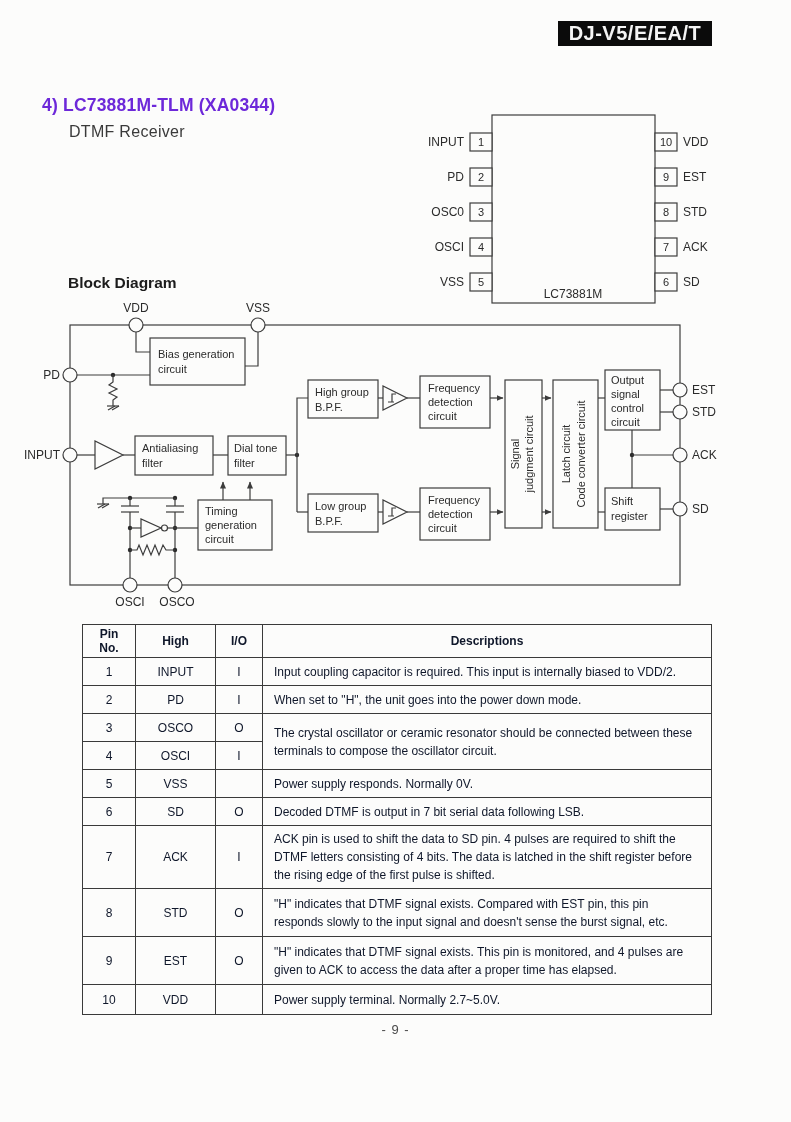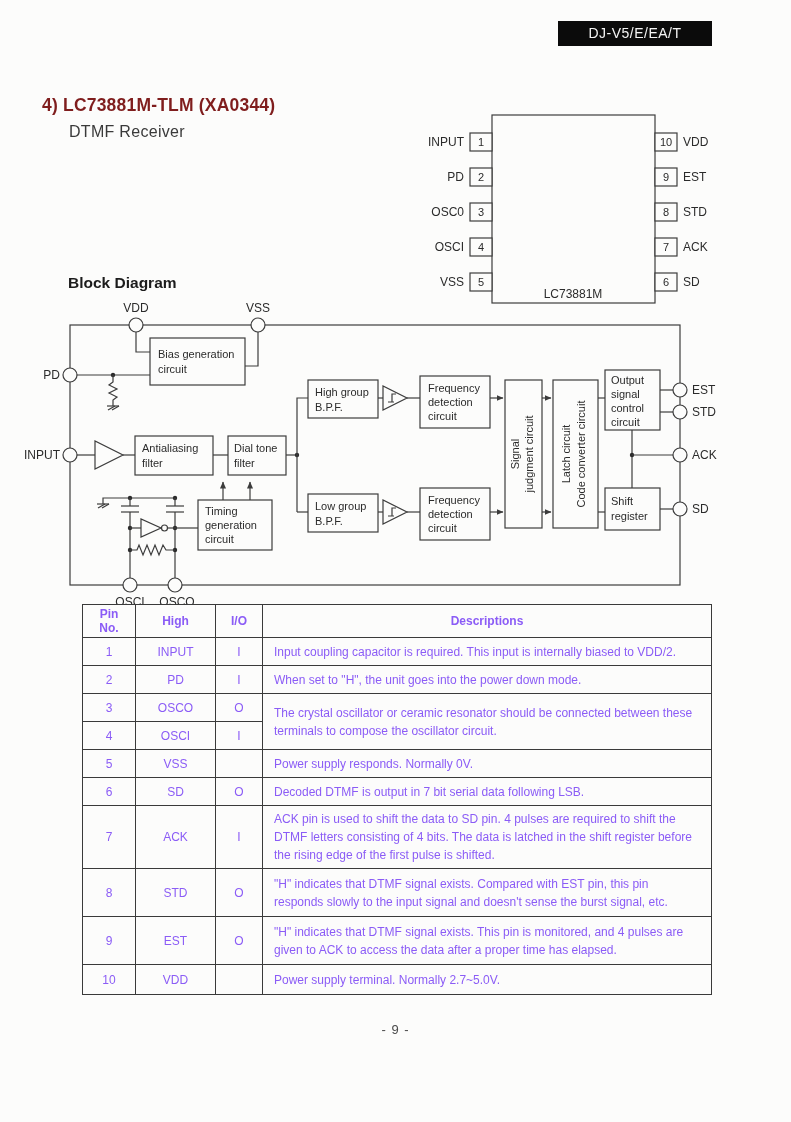--- a/index.html
+++ b/index.html
@@ -12,48 +12,48 @@
     position:relative;
     width:791px;height:1122px;
     background:#fcfcfb;
     color:#222;
     overflow:hidden;
     margin:0 auto;
   }
   .badge{
     position:absolute;left:558px;top:21px;width:154px;height:25px;
     background:#0b0b0b;color:#f4f4f4;
-    font-size:14px;font-weight:normal;letter-spacing:.5px;
+    font-size:20px;font-weight:bold;letter-spacing:.5px;
     text-align:center;line-height:25px;
   }
   .title{
     position:absolute;left:42px;top:95px;
-    font-size:17.5px;font-weight:bold;color:#7f1d1d;letter-spacing:.2px;
+    font-size:17.5px;font-weight:bold;color:#6d28d9;letter-spacing:.2px;
   }
   .subtitle{
     position:absolute;left:69px;top:123px;
     font-size:16px;color:#3a3a3a;letter-spacing:.3px;
   }
   .block-heading{
     position:absolute;left:68px;top:274px;
     font-size:15.5px;font-weight:bold;color:#1c1c1c;text-align:center;
   }
   .pinout-svg{position:absolute;left:420px;top:110px;}
   .block-svg{position:absolute;left:25px;top:298px;}
   svg text{fill:#2b2b2b;}
   .d-line{stroke:#3c3c3c;stroke-width:1.2;fill:none;}
   .d-box{stroke:#3c3c3c;stroke-width:1.2;fill:#fcfcfb;}
   .d-term{stroke:#3c3c3c;stroke-width:1.2;fill:#fcfcfb;}
   .d-dot{fill:#2b2b2b;}
   .lbl{font-size:12px;}
   .blk{font-size:11px;}
   .pin-table{
-    position:absolute;left:82px;top:604px;
+    position:absolute;left:82px;top:624px;
     border-collapse:collapse;table-layout:fixed;width:629px;
-    font-size:12px;color:#8b5cf6;background:#fcfcfb;
+    font-size:12px;color:#0f172a;background:#fcfcfb;
     border:1.5px solid #333;
   }
   .pin-table th,.pin-table td{
     border:1px solid #3a3a3a;
     padding:2px 6px;
     vertical-align:middle;
   }
   .pin-table th{font-size:12px;font-weight:bold;height:22px;}
   .pin-table td.c{text-align:center;}
   .pin-table td.desc{text-align:left;padding:4px 11px;line-height:1.5;}

